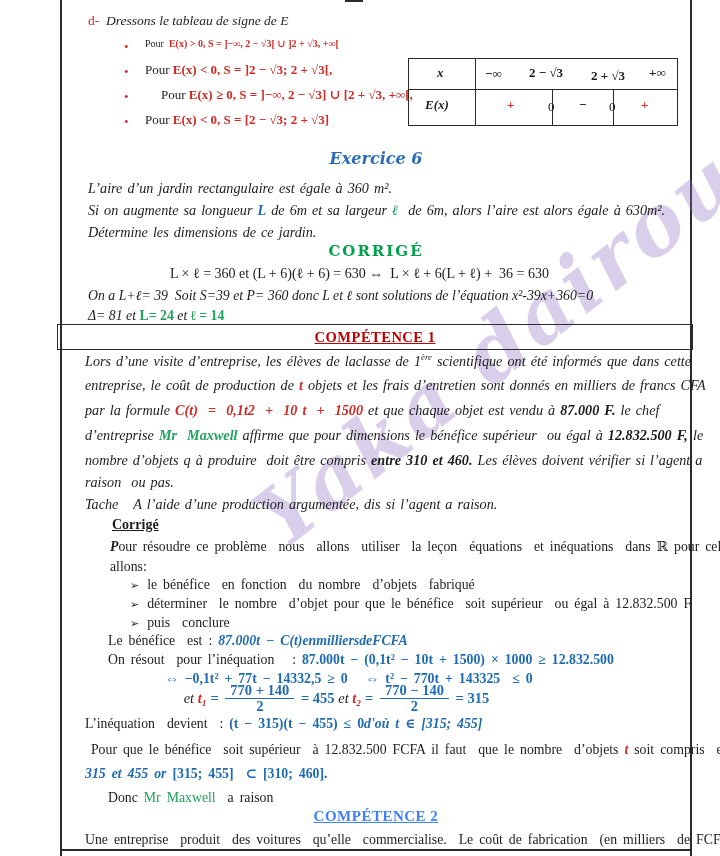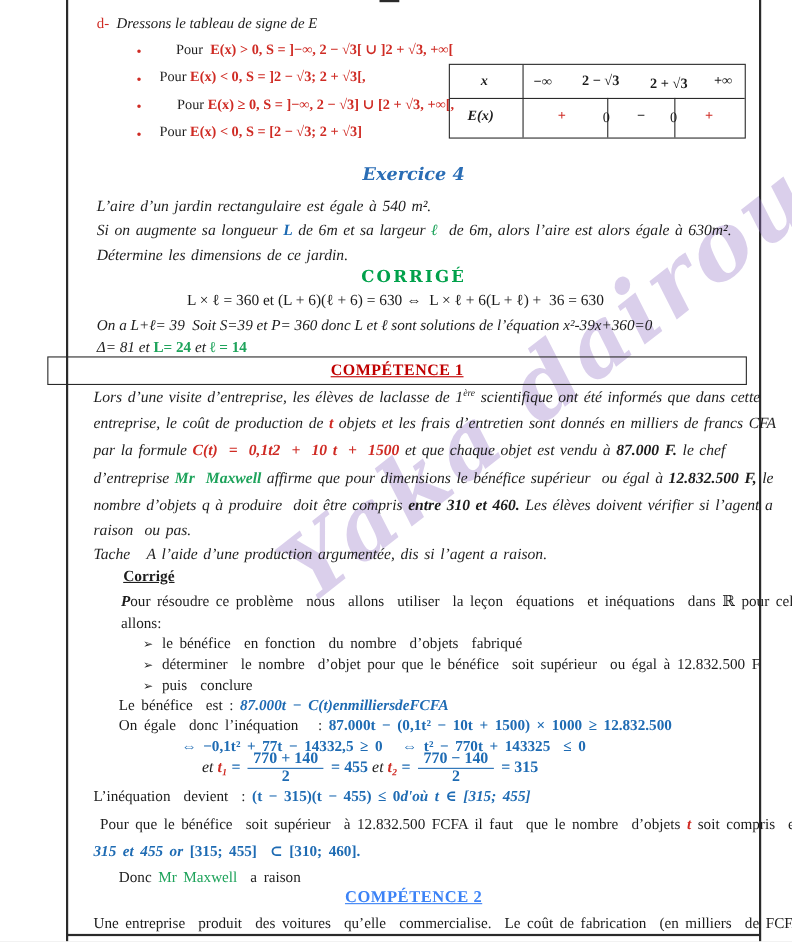--- a/index.html
+++ b/index.html
@@ -47,21 +47,21 @@
   .dot{position:absolute;color:var(--red);font-size:13px;}
   .arrow{font-family:"DejaVu Sans",sans-serif;font-size:11px;margin-right:8px;}
   
   .sign-table{position:absolute;left:408px;top:58px;width:268px;height:66px;border:1.4px solid var(--border);font-size:13px;}
   .st-abs{position:absolute;white-space:pre;}
   .st-line{position:absolute;background:var(--border);}
   .bi-var{font-weight:bold;font-style:italic;}
   
   .exercice-title{font-size:16px;font-weight:bold;font-style:italic;color:#2a6db5;font-family:"DejaVu Serif",serif;}
   .corrige-title{font-size:15px;font-weight:bold;color:var(--dkgreen);letter-spacing:2px;font-family:"DejaVu Serif",serif;}
-  .comp-box{position:absolute;left:43px;top:324px;width:634px;height:24px;border:1.4px solid var(--border);display:flex;align-items:center;justify-content:center;}
+  .comp-box{position:absolute;left:57px;top:324px;width:634px;height:24px;border:1.4px solid var(--border);display:flex;align-items:center;justify-content:center;}
   .comp1-title{color:var(--comp-red);font-weight:bold;text-decoration:underline;font-size:14.5px;letter-spacing:.5px;}
   .comp2-title{color:#3b82f6;font-weight:bold;text-decoration:underline;font-size:15px;letter-spacing:.5px;}
   .corrige-sub{font-weight:bold;text-decoration:underline;font-size:14px;}
   
   .pline{font-style:italic;font-size:14.2px;word-spacing:1.5px;}
   
   .cline{font-size:13.8px;word-spacing:2.5px;}
   .centered{left:60px;width:632px;text-align:center;}
   
   .flexline{display:flex;align-items:center;font-size:14.5px;}
@@ -78,21 +78,21 @@
   <div class="h-border" style="left:60px;top:849px;width:631px;"></div>
   <div class="crop-artifact" style="left:345px;top:0;width:18px;height:2px;"></div>
 
   <div class="watermark">Yaka dairou</div>
 
   <div class="content">
 
     <div class="line" style="left:88px;top:13px;font-size:13.5px;"><span class="rd">d-  </span><span class="it">Dressons le tableau de signe de E</span></div>
 
     <div class="dot" style="left:124px;top:39px;">•</div>
-    <div class="line" style="left:160px;top:38px;font-size:13px;"><span class="k">Pour  </span><span class="rm">E(x) &gt; 0, S = ]−∞, 2 − √3[ ∪ ]2 + √3, +∞[</span></div>
+    <div class="line" style="left:145px;top:38px;font-size:10px;"><span class="k">Pour  </span><span class="rm">E(x) &gt; 0, S = ]−∞, 2 − √3[ ∪ ]2 + √3, +∞[</span></div>
     <div class="dot" style="left:124px;top:64px;">•</div>
     <div class="line" style="left:145px;top:63px;font-size:13px;"><span class="k">Pour </span><span class="rm">E(x) &lt; 0, S = ]2 − √3; 2 + √3[,</span></div>
     <div class="dot" style="left:124px;top:89px;">•</div>
     <div class="line" style="left:161px;top:88px;font-size:13px;"><span class="k">Pour </span><span class="rm">E(x) ≥ 0, S = ]−∞, 2 − √3] ∪ [2 + √3, +∞[,</span></div>
     <div class="dot" style="left:124px;top:114px;">•</div>
     <div class="line" style="left:145px;top:113px;font-size:13px;"><span class="k">Pour </span><span class="rm">E(x) &lt; 0, S = [2 − √3; 2 + √3]</span></div>
 
     <div class="sign-table">
       <div class="st-line" style="left:66px;top:0;width:1.3px;height:66px;"></div>
       <div class="st-line" style="left:0;top:30px;width:268px;height:1.3px;"></div>
@@ -104,22 +104,22 @@
       <div class="st-abs" style="left:240px;top:6px;font-weight:bold;">+∞</div>
       <div class="st-line" style="left:143px;top:30px;width:1.3px;height:36px;"></div>
       <div class="st-line" style="left:204px;top:30px;width:1.3px;height:36px;"></div>
       <div class="st-abs" style="left:98px;top:38px;color:var(--red);font-weight:bold;">+</div>
       <div class="st-abs" style="left:139px;top:40px;">0</div>
       <div class="st-abs" style="left:170px;top:38px;font-weight:bold;">−</div>
       <div class="st-abs" style="left:200px;top:40px;">0</div>
       <div class="st-abs" style="left:232px;top:38px;color:var(--red);font-weight:bold;">+</div>
     </div>
 
-    <div class="line centered exercice-title" style="top:150px;">Exercice 4</div>
-    <div class="line pline" style="left:88px;top:180px;">L’aire d’un jardin rectangulaire est égale à 540 m².</div>
+    <div class="line centered exercice-title" style="top:150px;">Exercice 6</div>
+    <div class="line pline" style="left:88px;top:180px;">L’aire d’un jardin rectangulaire est égale à 360 m².</div>
     <div class="line pline" style="left:88px;top:202px;"><span class="it">Si on augmente sa longueur </span><span class="bmi">L</span><span class="it"> de 6m et sa largeur </span><span class="gmi">ℓ</span><span class="it">  de 6m, alors l’aire est alors égale à 630m².</span></div>
     <div class="line pline" style="left:88px;top:224px;">Détermine les dimensions de ce jardin.</div>
 
     <div class="line centered corrige-title" style="top:243px;">CORRIGÉ</div>
     <div class="line" style="left:170px;top:266px;font-size:14px;">L × ℓ = 360 et (L + 6)(ℓ + 6) = 630 ⇔  L × ℓ + 6(L + ℓ) +  36 = 630</div>
     <div class="line it" style="left:88px;top:288px;font-size:13.8px;">On a L+ℓ= 39  Soit S=39 et P= 360 donc L et ℓ sont solutions de l’équation x²-39x+360=0</div>
     <div class="line" style="left:88px;top:308px;font-size:13.8px;"><span class="it">Δ= 81 et </span><span class="gm">L= 24</span><span class="it"> et </span><span class="gm">ℓ = 14</span></div>
 
     <div class="comp-box">
       <span class="comp1-title">COMPÉTENCE 1</span>
@@ -135,21 +135,21 @@
 
     <div class="line corrige-sub" style="left:112px;top:517px;">Corrigé</div>
     <div class="line cline" style="left:110px;top:539px;"><span class="b">P</span><span>our résoudre ce problème  nous  allons  utiliser  la leçon  équations  et inéquations  dans ℝ pour cela  nous</span></div>
     <div class="line cline" style="left:110px;top:559px;"><span>allons:</span></div>
 
     <div class="line cline" style="left:130px;top:577px;"><span class="arrow">➢</span><span>le bénéfice  en fonction  du nombre  d’objets  fabriqué</span></div>
     <div class="line cline" style="left:130px;top:596px;"><span class="arrow">➢</span><span>déterminer  le nombre  d’objet pour que le bénéfice  soit supérieur  ou égal à 12.832.500 F</span></div>
     <div class="line cline" style="left:130px;top:615px;"><span class="arrow">➢</span><span>puis  conclure</span></div>
 
     <div class="line cline" style="left:108px;top:633px;"><span>Le bénéfice  est : </span><span class="bmi">87.000t − C(t)enmilliersdeFCFA</span></div>
-    <div class="line cline" style="left:108px;top:652px;"><span>On égale  donc l’inéquation   : </span><span class="bm">87.000t − (0,1t² − 10t + 1500) × 1000 ≥ 12.832.500</span></div>
+    <div class="line cline" style="left:108px;top:652px;"><span>On résout  pour l’inéquation   : </span><span class="bm">87.000t − (0,1t² − 10t + 1500) × 1000 ≥ 12.832.500</span></div>
     <div class="line cline" style="left:165px;top:671px;"><span class="bm">⇔ −0,1t² + 77t − 14332,5 ≥ 0   ⇔ t² − 770t + 143325  ≤ 0</span></div>
 
     <div class="line flexline" style="left:180px;top:683px;">
       <span class="it"> et </span>
       <span class="rmb">t₁</span>
       <span class="bm"> = </span>
       <span class="frac"><span class="num">770 + 140</span><span class="den">2</span></span>
       <span class="bm"> = 455</span>
       <span class="it"> et </span>
       <span class="rmb">t₂</span>

